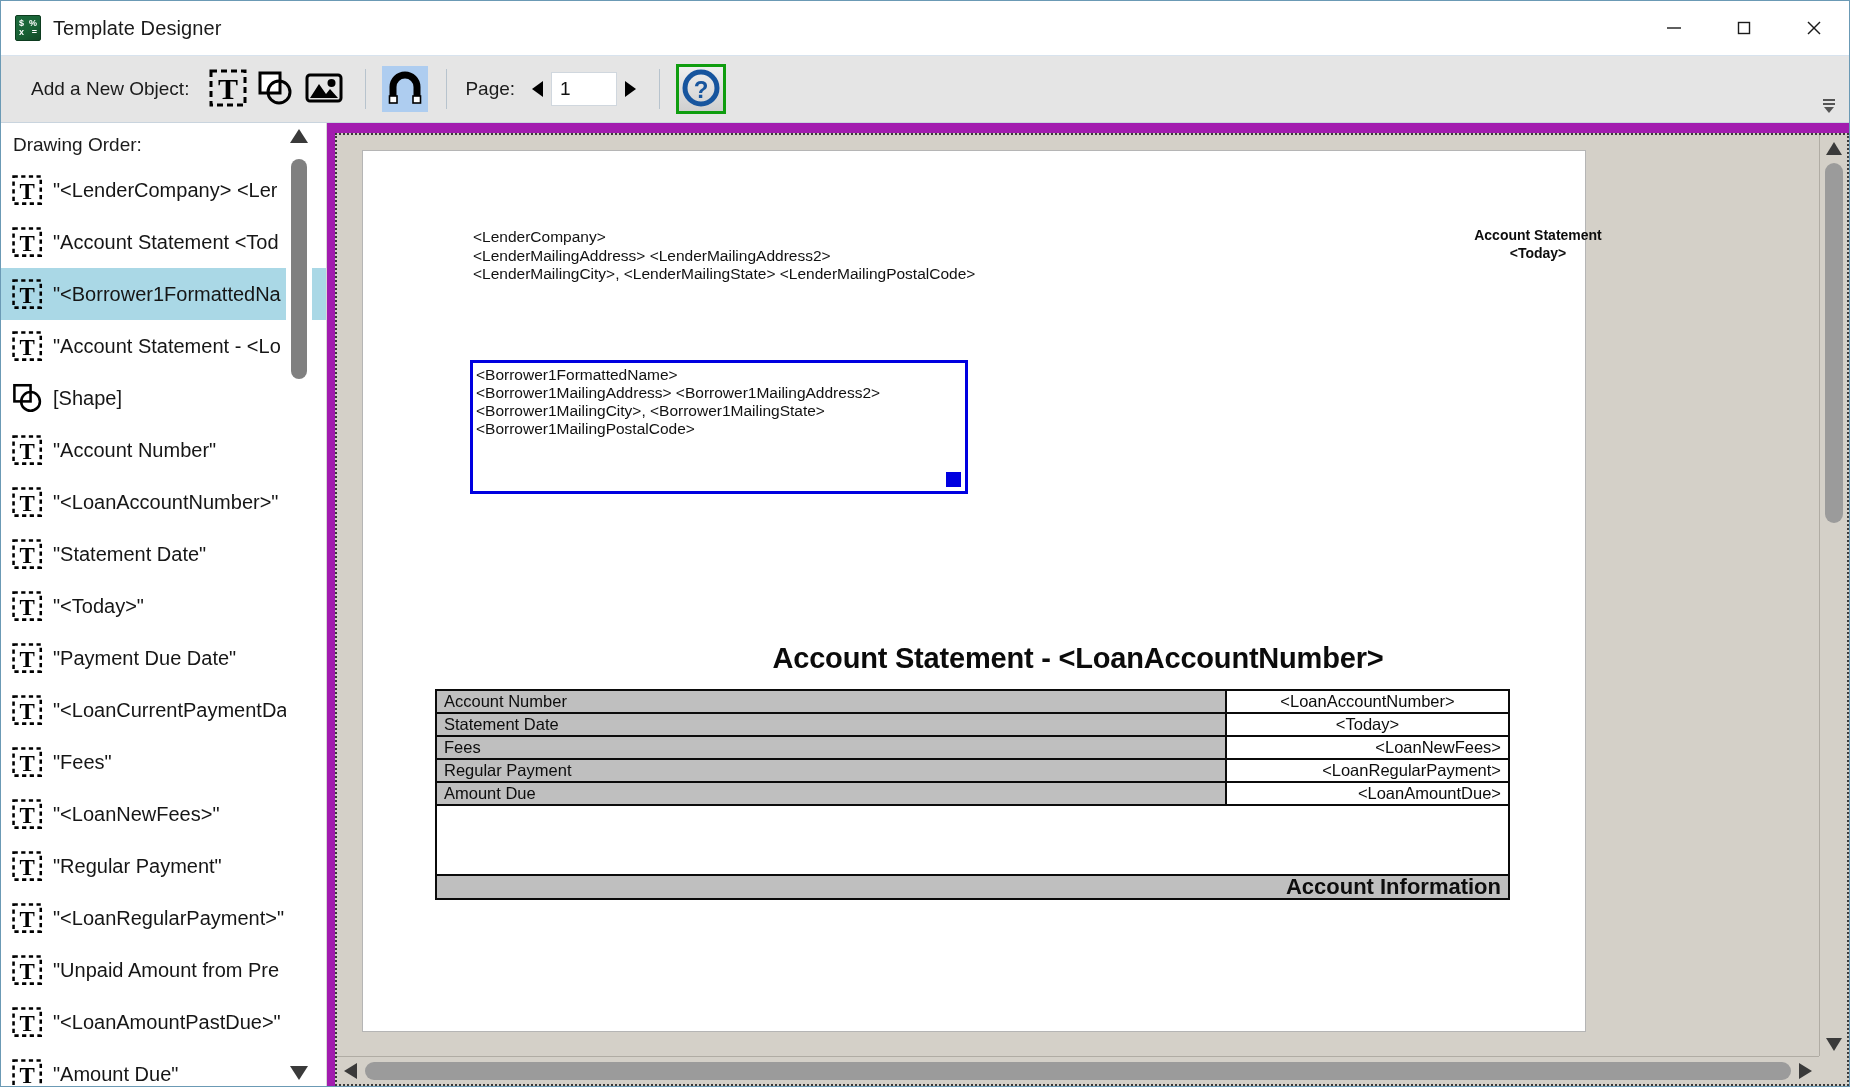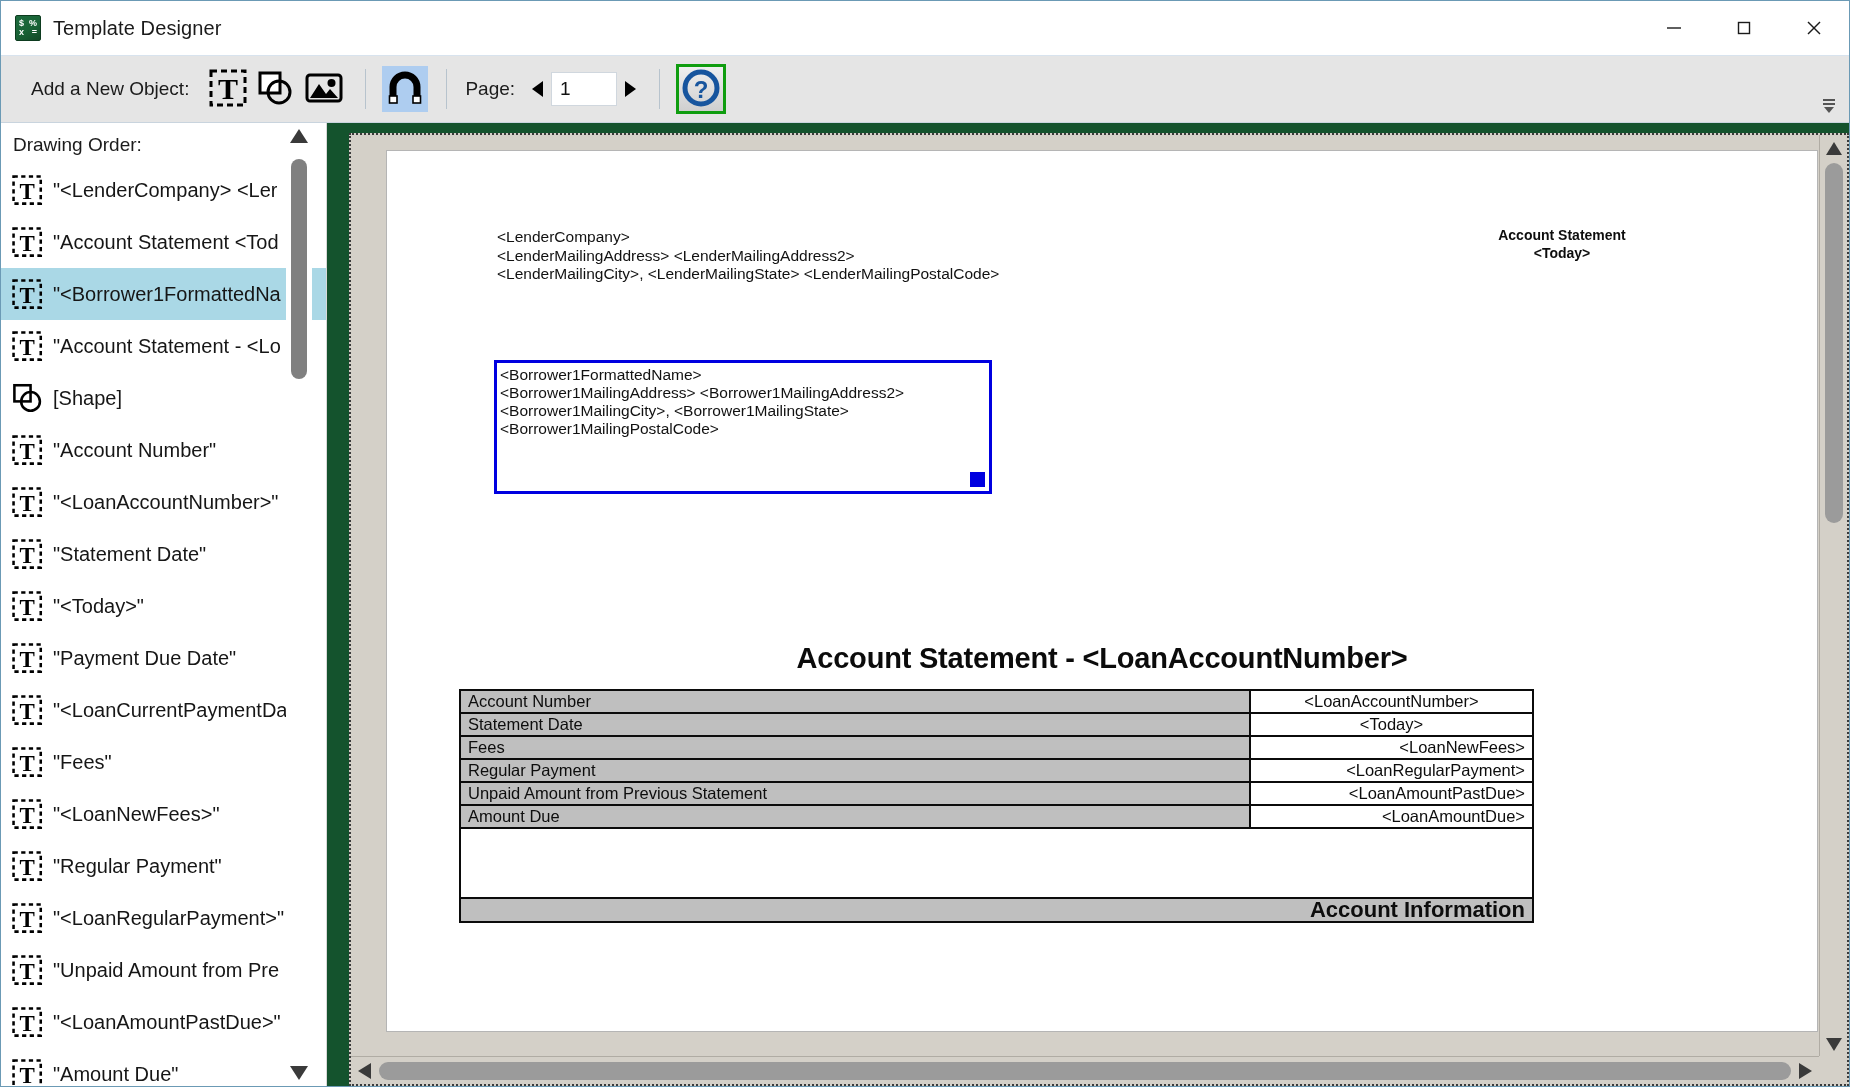--- a/index.html
+++ b/index.html
@@ -86,21 +86,21 @@
     display:flex; align-items:center; justify-content:center; cursor:default;
     padding:0;
   }
   .tb-overflow {
     position:absolute; right: 10px; bottom: 6px;
     width: 20px; height: 24px; display:flex; align-items:center; justify-content:center;
     cursor: default;
   }
 
   
-  .body-split { flex: 1 1 auto; display: flex; min-height: 0; background:#14532d;gap:14px; }
+  .body-split { flex: 1 1 auto; display: flex; min-height: 0; background:#a21caf; }
 
   
   .left-panel {
     flex: 0 0 326px; width: 326px;
     background:#fff;
     display:flex; flex-direction:column;
     position: relative;
     border-right: 1px solid #d8d8d8;
   }
   .drawing-order-label {
@@ -135,22 +135,22 @@
   .canvas-wrap {
     flex: 1 1 auto; position: relative; min-width: 0;
     background: #d4d0c8;
     border: 2px dotted #3a3a3a;
     margin: 10px 0 0 8px;
     display: flex; flex-direction: column;
   }
   .canvas-inner { flex:1 1 auto; position: relative; overflow: hidden; }
   .page-sheet {
     position: absolute;
-    left: 36px; top: 16px;
-    width: 1430px; height: 880px;
+    left: 26px; top: 16px;
+    width: 1222px; height: 880px;
     background: #ffffff;
     box-shadow: 0 0 0 1px #b5b5b5;
   }
 
   
   .doc-lender {
     position:absolute; left: 110px; top: 78px;
     font-family: "Liberation Sans", sans-serif;
     font-size: 15.5px; color:#111; line-height: 1.0;
   }
@@ -560,24 +560,20 @@
                   <td class="val">&lt;Today&gt;</td>
                 </tr>
                 <tr>
                   <td class="lbl">Fees</td>
                   <td class="val right">&lt;LoanNewFees&gt;</td>
                 </tr>
                 <tr>
                   <td class="lbl">Regular Payment</td>
                   <td class="val right">&lt;LoanRegularPayment&gt;</td>
                 </tr>
-                <tr>
-                  <td class="lbl">Unpaid Amount from Previous Statement</td>
-                  <td class="val right">&lt;LoanAmountPastDue&gt;</td>
-                </tr>
                 <tr class="bold">
                   <td class="lbl">Amount Due</td>
                   <td class="val right">&lt;LoanAmountDue&gt;</td>
                 </tr>
                 <tr>
                   <td class="blank" colspan="2"></td>
                 </tr>
                 <tr>
                   <td class="section" colspan="2">Account Information</td>
                 </tr>

